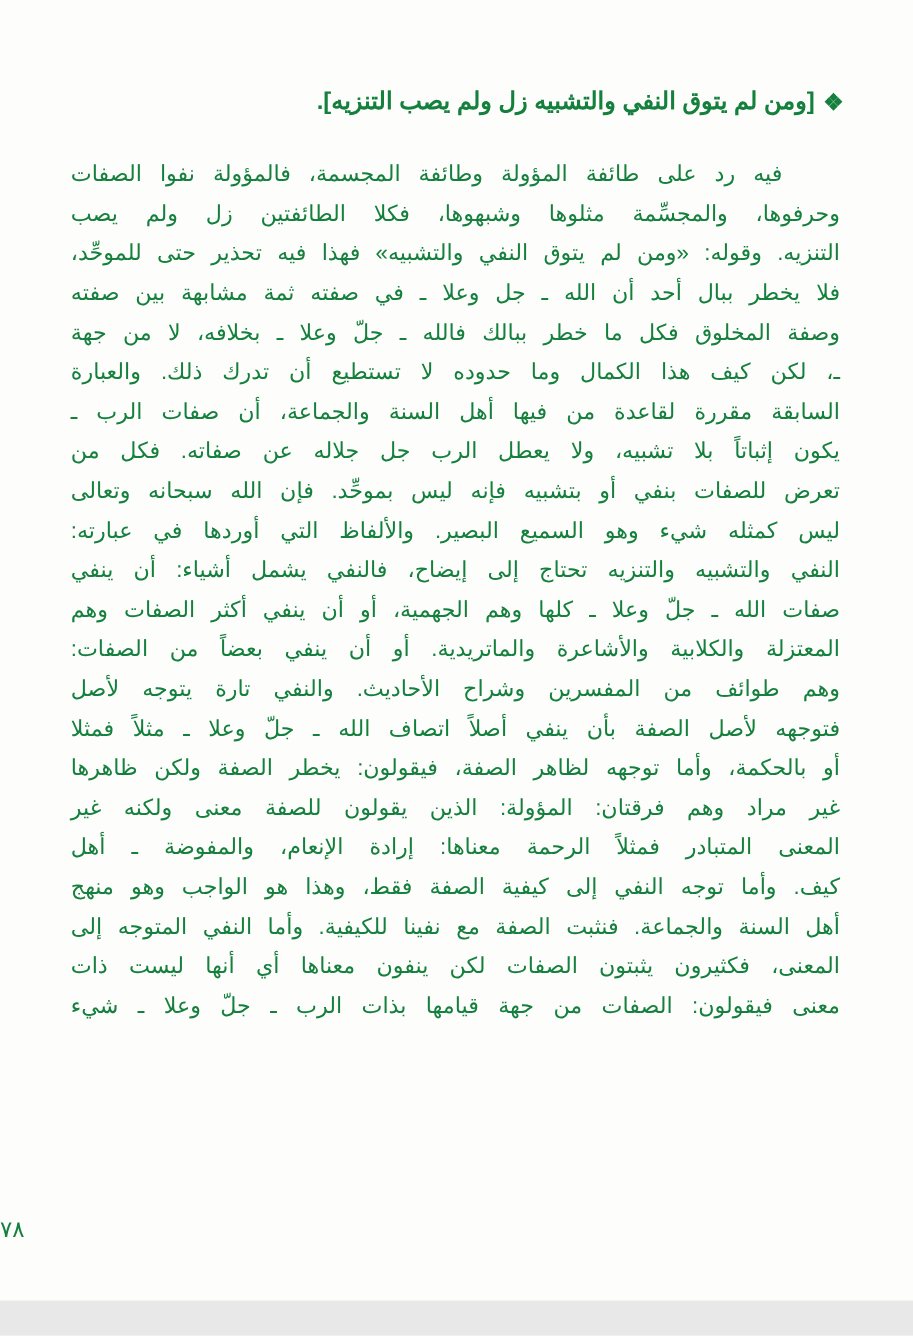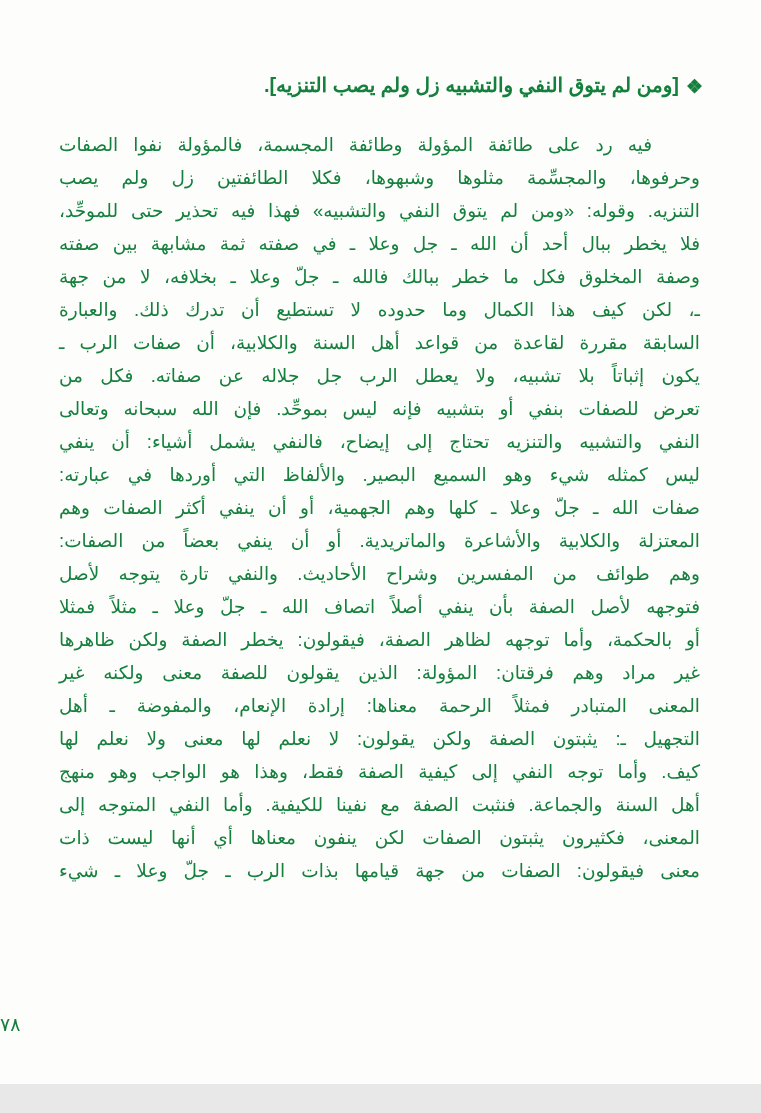--- a/index.html
+++ b/index.html
@@ -66,33 +66,32 @@
     <span class="ornament">❖</span><span>[ومن لم يتوق النفي والتشبيه زل ولم يصب التنزيه].</span>
   </div>
 
   <div class="body">
       <div class="line">فيه رد على طائفة المؤولة وطائفة المجسمة، فالمؤولة نفوا الصفات</div>
       <div class="line">وحرفوها، والمجسِّمة مثلوها وشبهوها، فكلا الطائفتين زل ولم يصب</div>
       <div class="line">التنزيه. وقوله: «ومن لم يتوق النفي والتشبيه» فهذا فيه تحذير حتى للموحِّد،</div>
       <div class="line">فلا يخطر ببال أحد أن الله ـ جل وعلا ـ في صفته ثمة مشابهة بين صفته</div>
       <div class="line">وصفة المخلوق فكل ما خطر ببالك فالله ـ جلّ وعلا ـ بخلافه، لا من جهة</div>
       <div class="line">ـ، لكن كيف هذا الكمال وما حدوده لا تستطيع أن تدرك ذلك. والعبارة</div>
-      <div class="line">السابقة مقررة لقاعدة من قواعد أهل السنة والكلابية، أن صفات الرب ـ</div>
+      <div class="line">السابقة مقررة لقاعدة من فيها أهل السنة والجماعة، أن صفات الرب ـ</div>
       <div class="line">يكون إثباتاً بلا تشبيه، ولا يعطل الرب جل جلاله عن صفاته. فكل من</div>
       <div class="line">تعرض للصفات بنفي أو بتشبيه فإنه ليس بموحِّد. فإن الله سبحانه وتعالى</div>
+      <div class="line">ليس كمثله شيء وهو السميع البصير. والألفاظ التي أوردها في عبارته:</div>
       <div class="line">النفي والتشبيه والتنزيه تحتاج إلى إيضاح، فالنفي يشمل أشياء: أن ينفي</div>
-      <div class="line">ليس كمثله شيء وهو السميع البصير. والألفاظ التي أوردها في عبارته:</div>
       <div class="line">صفات الله ـ جلّ وعلا ـ كلها وهم الجهمية، أو أن ينفي أكثر الصفات وهم</div>
       <div class="line">المعتزلة والكلابية والأشاعرة والماتريدية. أو أن ينفي بعضاً من الصفات:</div>
       <div class="line">وهم طوائف من المفسرين وشراح الأحاديث. والنفي تارة يتوجه لأصل</div>
       <div class="line">فتوجهه لأصل الصفة بأن ينفي أصلاً اتصاف الله ـ جلّ وعلا ـ مثلاً فمثلا</div>
       <div class="line">أو بالحكمة، وأما توجهه لظاهر الصفة، فيقولون: يخطر الصفة ولكن ظاهرها</div>
       <div class="line">غير مراد وهم فرقتان: المؤولة: الذين يقولون للصفة معنى ولكنه غير</div>
       <div class="line">المعنى المتبادر فمثلاً الرحمة معناها: إرادة الإنعام، والمفوضة ـ أهل</div>
-      <div class="line">التجهيل ـ: يثبتون الصفة ولكن يقولون: لا نعلم لها معنى ولا نعلم لها</div>
       <div class="line">كيف. وأما توجه النفي إلى كيفية الصفة فقط، وهذا هو الواجب وهو منهج</div>
       <div class="line">أهل السنة والجماعة. فنثبت الصفة مع نفينا للكيفية. وأما النفي المتوجه إلى</div>
       <div class="line">المعنى، فكثيرون يثبتون الصفات لكن ينفون معناها أي أنها ليست ذات</div>
       <div class="line">معنى فيقولون: الصفات من جهة قيامها بذات الرب ـ جلّ وعلا ـ شيء</div>
     </div>
 
   <div class="page-number">٧٨</div>
 
 </div>
 

